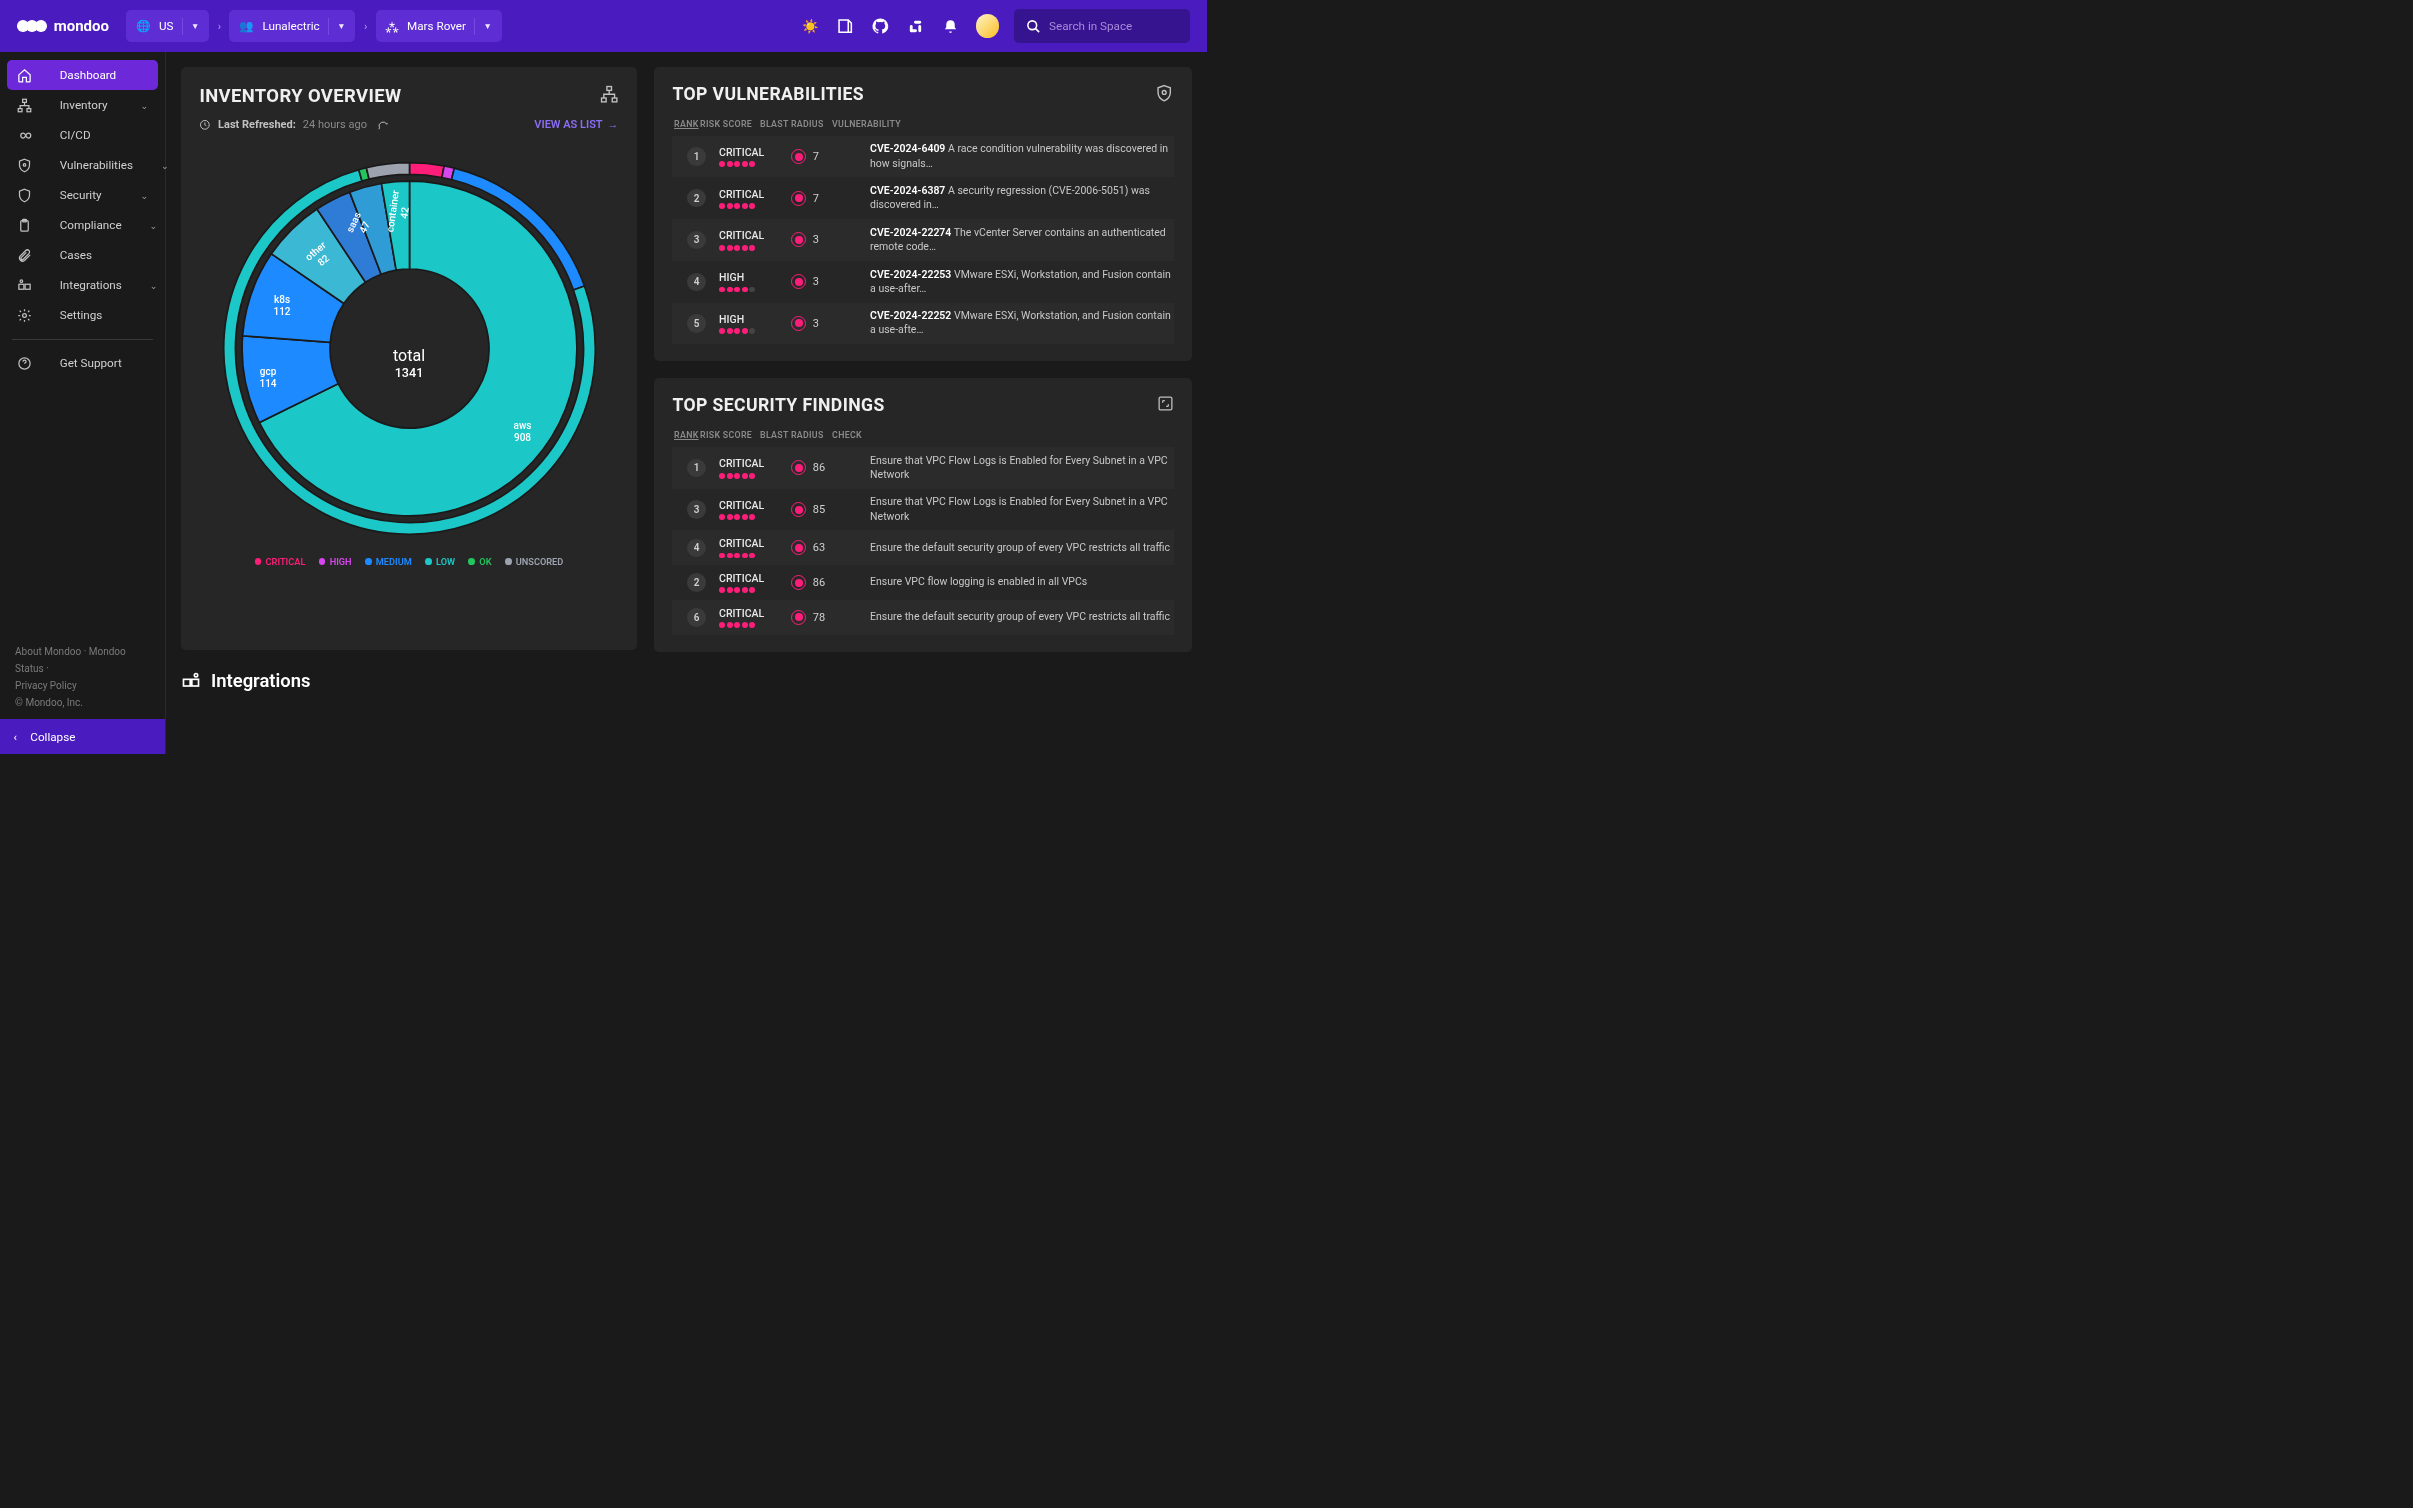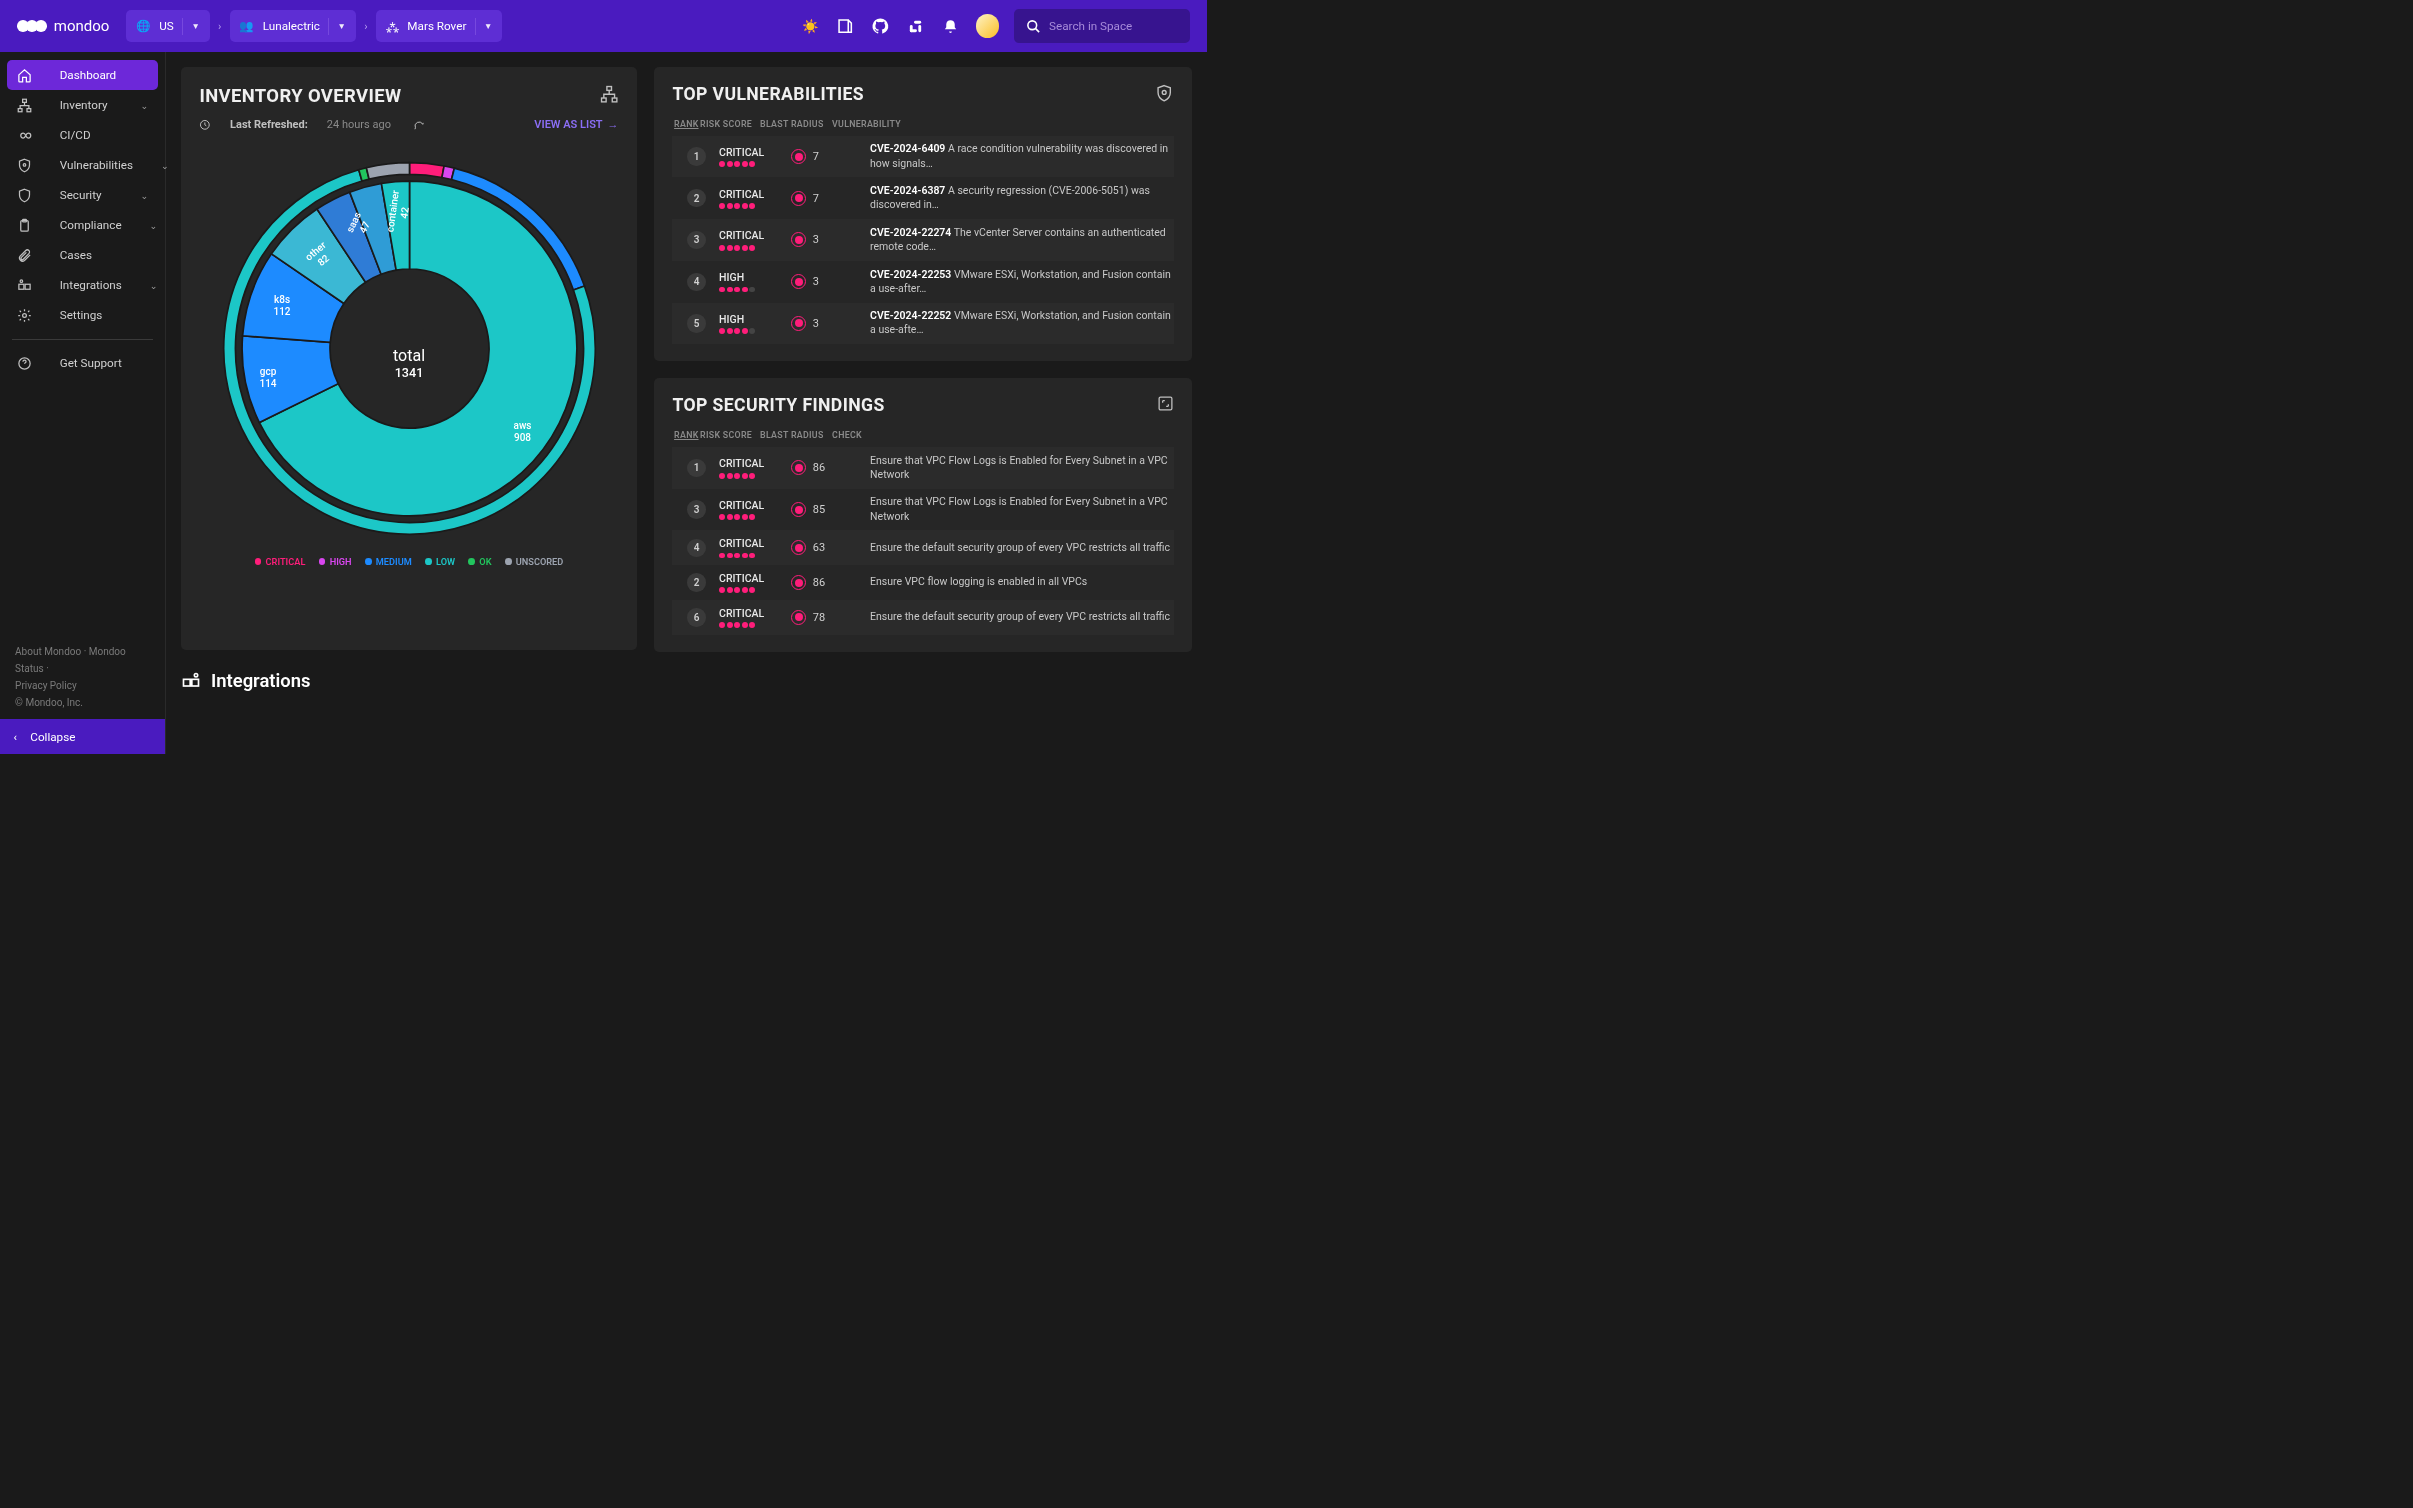--- a/index.html
+++ b/index.html
@@ -13,21 +13,21 @@
 }
 
 
 .topbar {
   height: 52px;
   background: #4a1bbf;
   display: flex;
   align-items: center;
   padding: 0 17px;
 }
-.logo { display:flex; align-items:center; gap:6.7px; color:#fff; font-weight:400; font-size:15px; margin-right:17px;}
+.logo { display:flex; align-items:center; gap:6.7px; color:#fff; font-weight:700; font-size:15px; margin-right:17px;}
 .logo-dots { display:flex; gap:2.5px; }
 .logo-dots span{ width:11.7px;height:11.7px;background:#fff;border-radius:50%; }
 .logo-dots span:nth-child(2){margin-left:-5px;}
 .logo-dots span:nth-child(3){margin-left:-5px;}
 
 .crumb-pill {
   background:#5e2ed4;
   border-radius:5px;
   height:32px;
   display:inline-flex;
@@ -73,21 +73,21 @@
 
 .main{flex:1;overflow:auto;padding:15px;}
 .grid{display:flex;gap:17px;}
 
 .card{background:#262626;border-radius:5px;padding:18.4px;}
 
 
 .inv{width:456px;height:583px;position:relative;}
 .card h2{font-size:18.4px;font-weight:700;letter-spacing:0.4px;color:#f0f0f0;}
 .inv-sub{margin-top:11.7px;display:flex;align-items:center;justify-content:space-between;}
-.inv-refresh{font-size:11px;color:#c0c0c0;display:flex;align-items:center;gap:19px;}
+.inv-refresh{font-size:11px;color:#c0c0c0;display:flex;align-items:center;gap:7px;}
 .inv-refresh .ago{color:#8a8a8a;}
 .view-list{color:#8b6ef5;font-size:11px;font-weight:600;display:flex;align-items:center;gap:5px;}
 .topright-ico{position:absolute;top:18.4px;right:18.4px;color:#c0c0c0;}
 
 .donut-wrap{position:relative;width:385px;height:385px;margin:25px auto 0;}
 .donut-center{position:absolute;top:50%;left:50%;transform:translate(-50%,-50%);text-align:center;}
 .donut-center .t{font-size:16px;color:#fff;margin-top:28px;}
 .donut-center .v{font-size:12.6px;color:#fff;font-weight:500;}
 .donut-label{position:absolute;color:#fff;font-size:10px;text-align:center;line-height:1.2;font-weight:500;}
 

